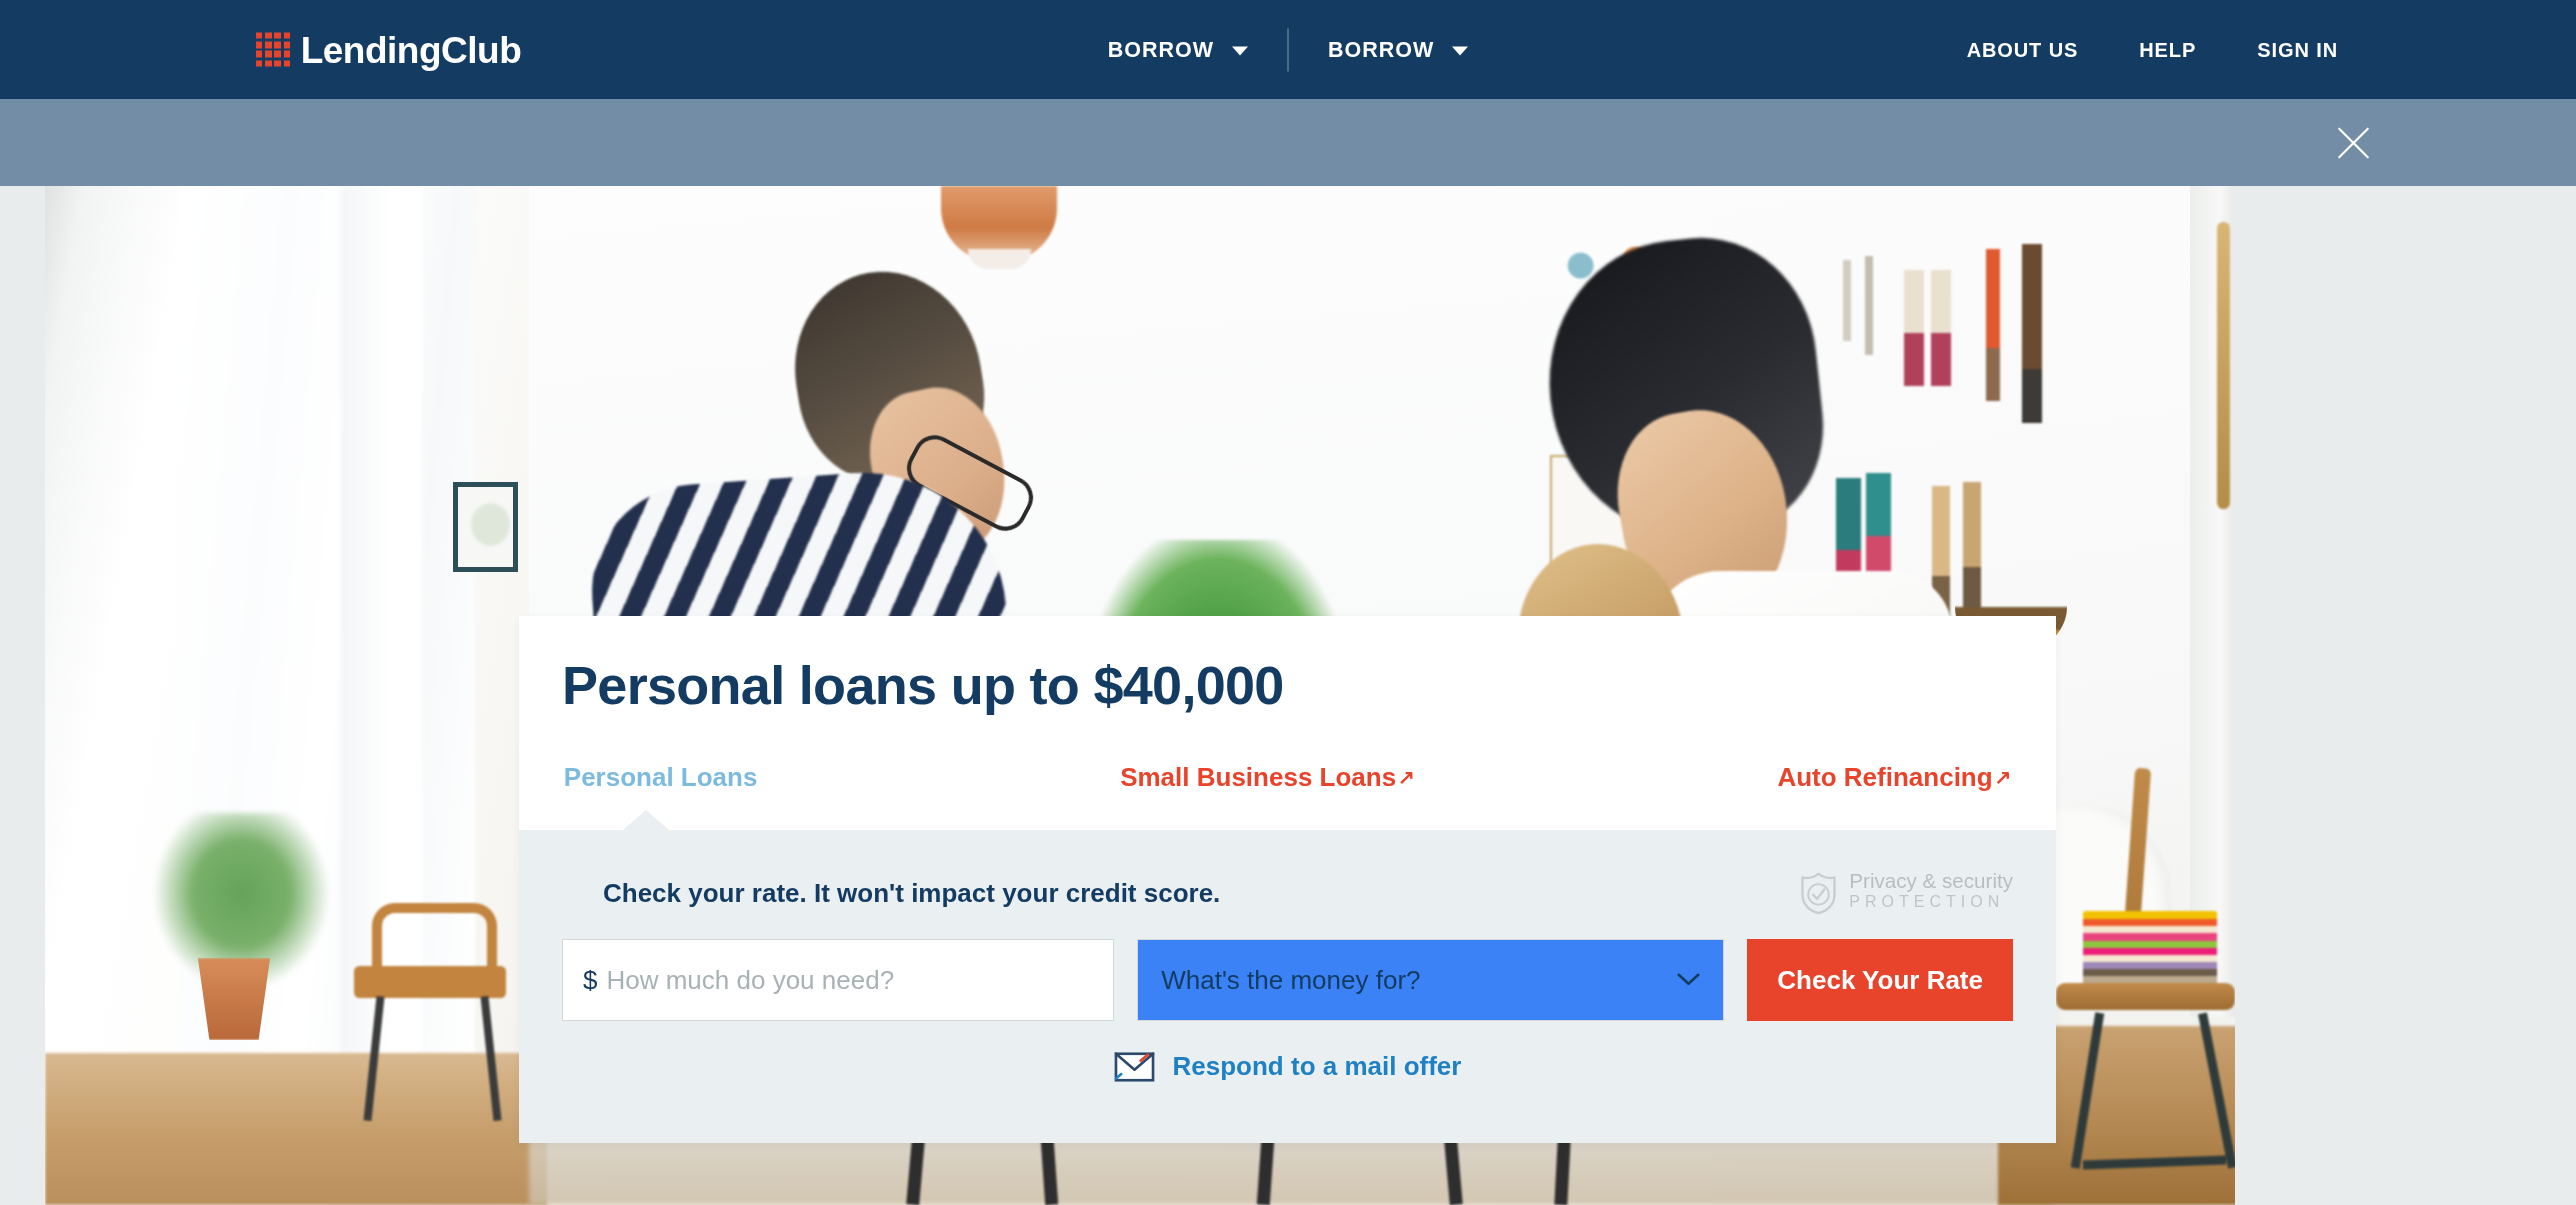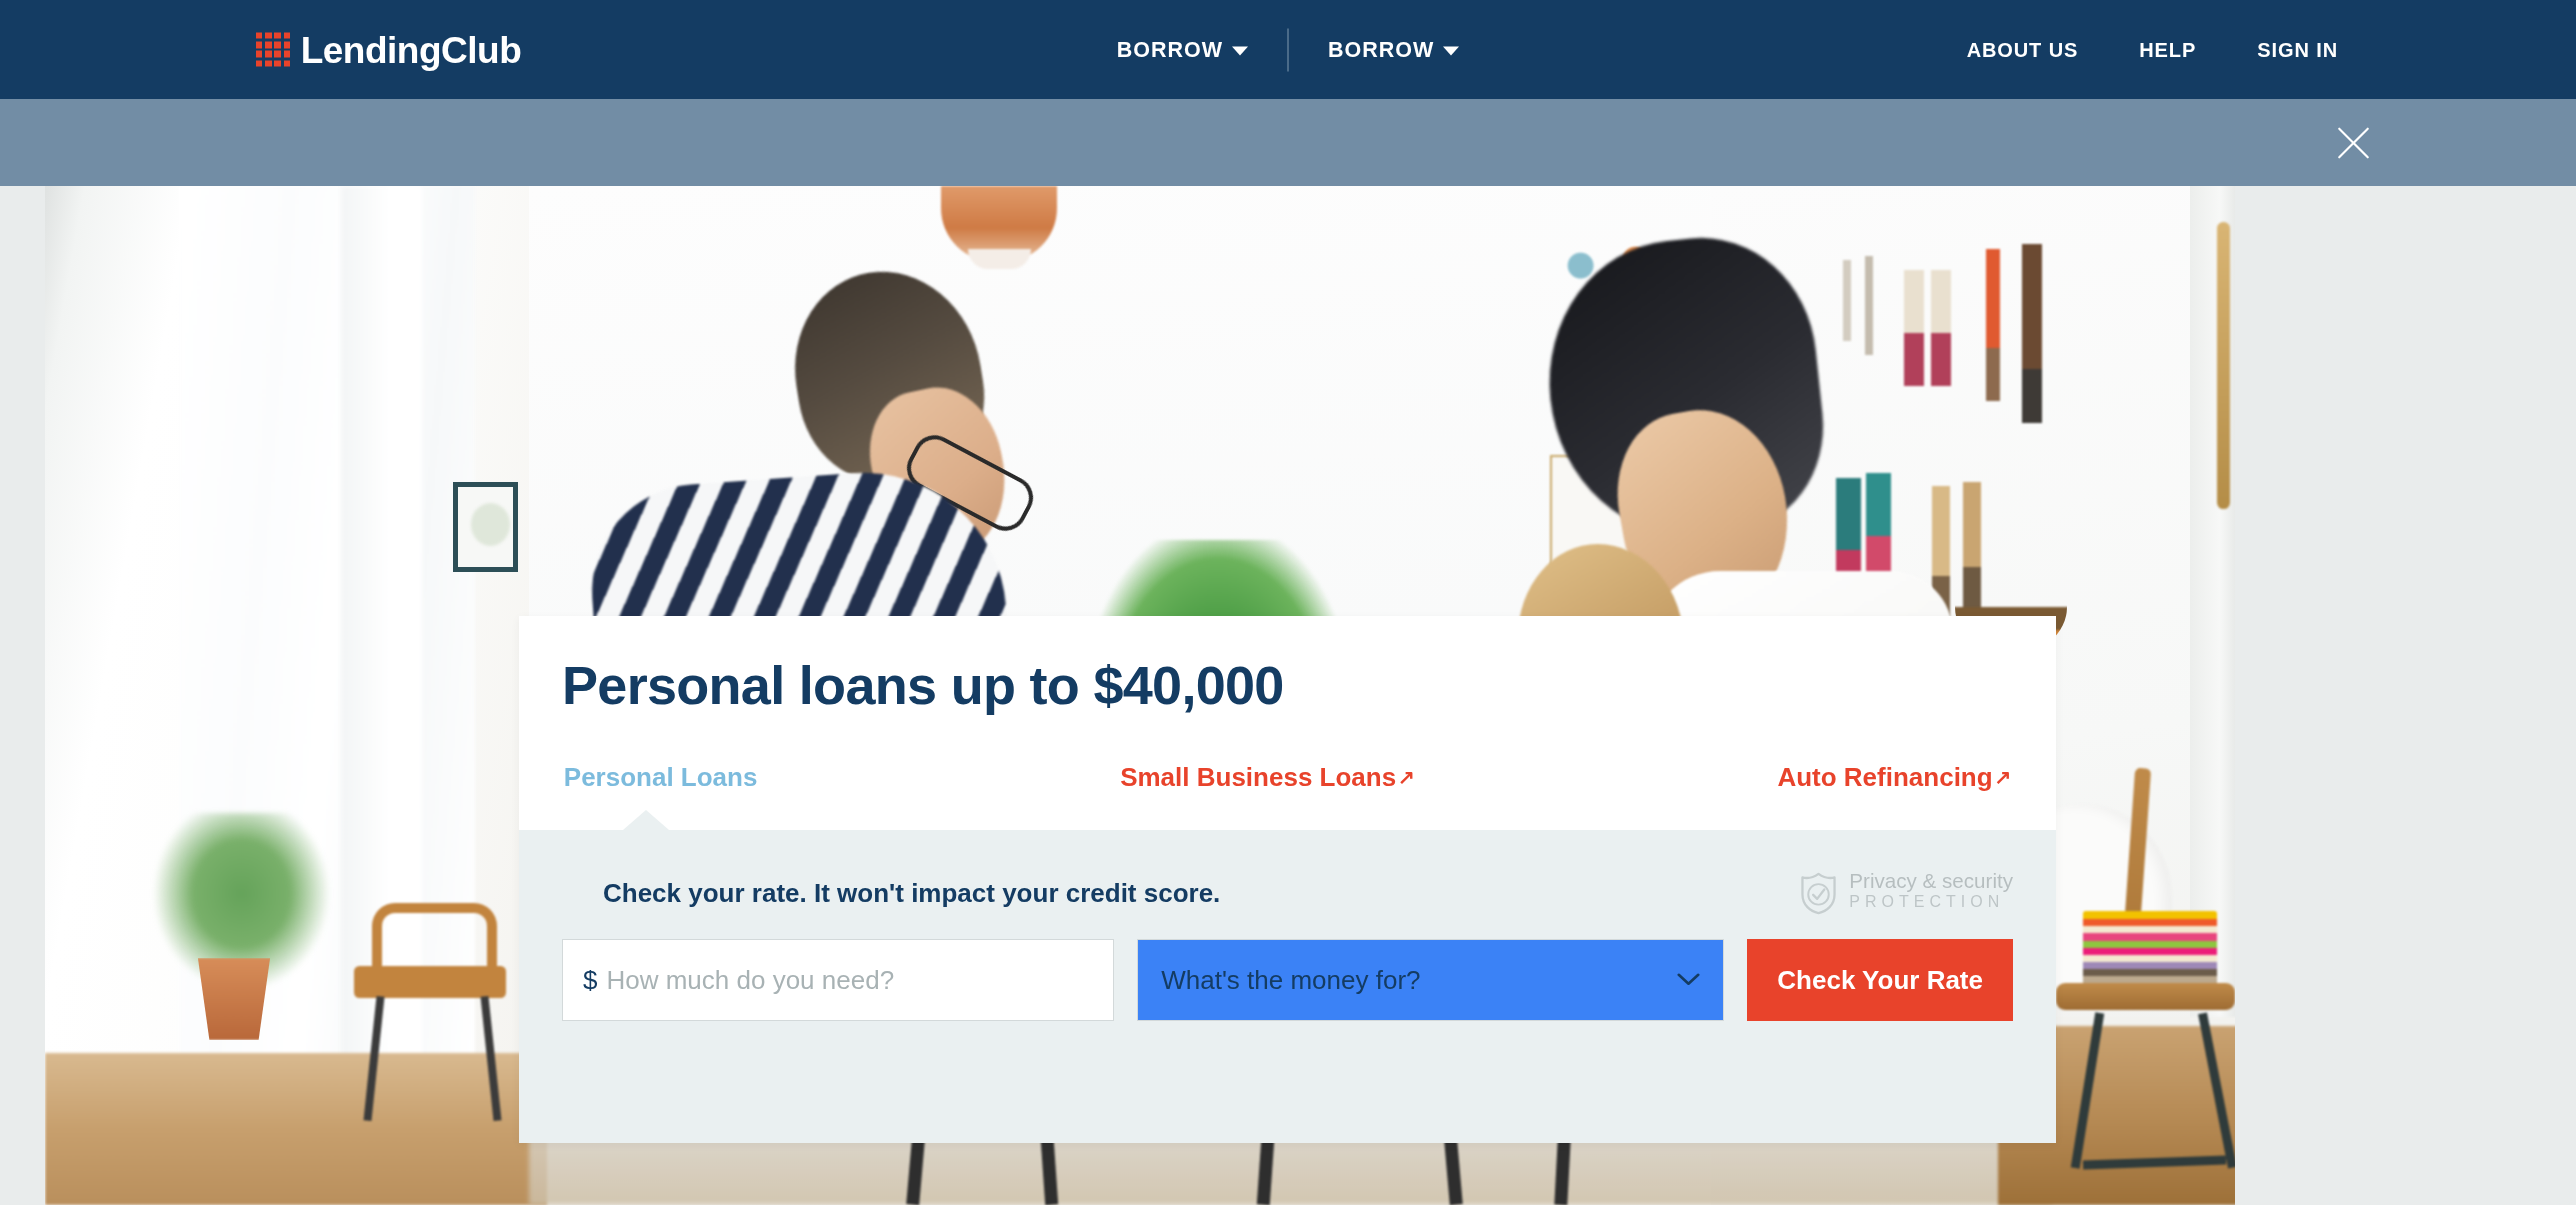--- a/index.html
+++ b/index.html
@@ -33,21 +33,21 @@
     color: #ffffff; font-size: 37px; font-weight: bold; letter-spacing: -0.5px;
     line-height: 1; white-space: nowrap;
   }
 
   .centernav {
     position: absolute; left: 0; right: 0; top: 50%; transform: translateY(-50%);
     display: flex; align-items: center; justify-content: center; gap: 0;
   }
   .navitem {
     color: #ffffff; font-size: 21.5px; font-weight: bold; letter-spacing: 1px;
-    display: flex; align-items: center; gap: 9px; cursor: pointer;
+    display: flex; align-items: center; gap: 18px; cursor: pointer;
     white-space: nowrap;
   }
   .caret-down {
     width: 0; height: 0;
     border-left: 8px solid transparent;
     border-right: 8px solid transparent;
     border-top: 9px solid #ffffff;
     display: inline-block; margin-top: 2.7px;
   }
   .nav-divider {
@@ -551,17 +551,28 @@
           <span class="chev">
             <svg width="23" height="13.4" viewBox="0 0 26 15" aria-hidden="true">
               <path d="M2 2 L13 12 L24 2" fill="none" stroke="#143c63" stroke-width="3" stroke-linecap="round" stroke-linejoin="round"></path>
             </svg>
           </span>
         </div>
 
         <button class="cta">Check Your Rate</button>
       </div>
 
+      <div class="mailrow">
+        <span class="mail-icon">
+          <svg width="41" height="30" viewBox="0 0 46 34" aria-hidden="true">
+            <rect x="2" y="2" width="42" height="30" fill="#ffffff" stroke="#2b4a6b" stroke-width="3"></rect>
+            <path d="M2 2 L23 20 L44 2" fill="none" stroke="#2b4a6b" stroke-width="3" stroke-linecap="round" stroke-linejoin="round"></path>
+            <path d="M30 10 L38 3" fill="none" stroke="#e8432b" stroke-width="3" stroke-linecap="round"></path>
+            <path d="M2 30 L8 25" fill="none" stroke="#1f80c4" stroke-width="3" stroke-linecap="round"></path>
+          </svg>
+        </span>
+        <span class="mail-link">Respond to a mail offer</span>
+      </div>
     </div>
   </div>
 
 </div>
 
 
 </body></html>

